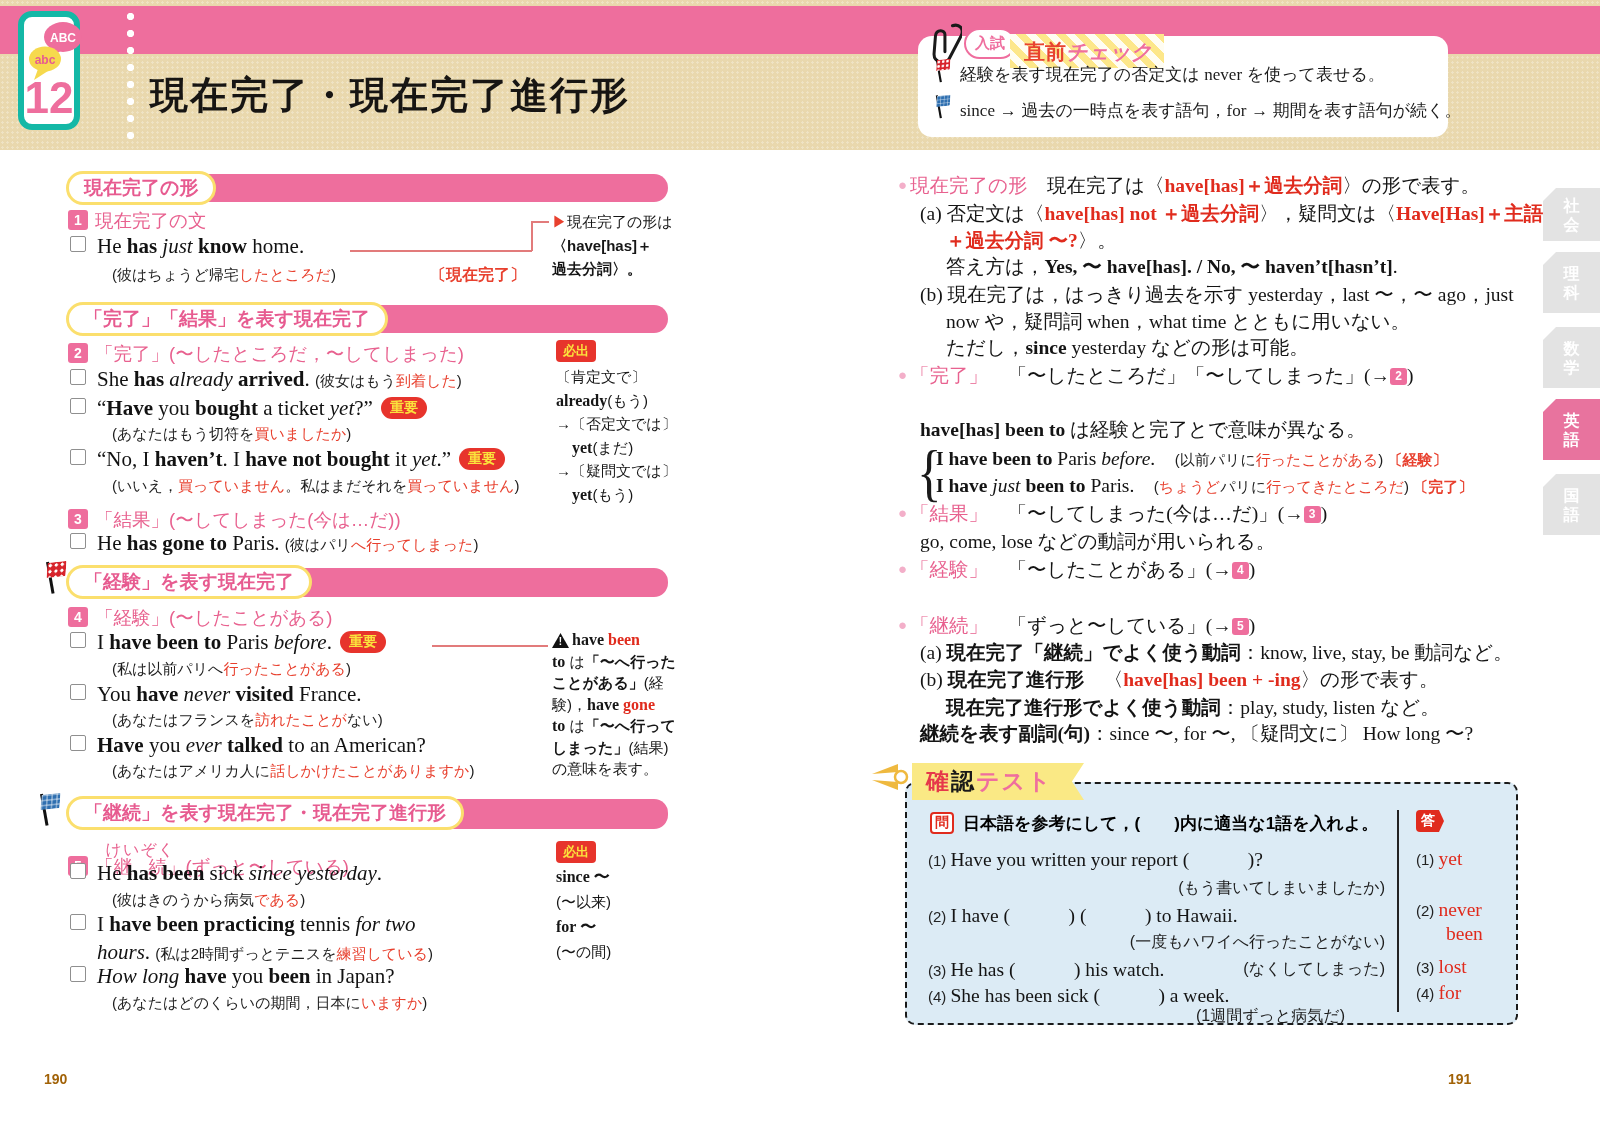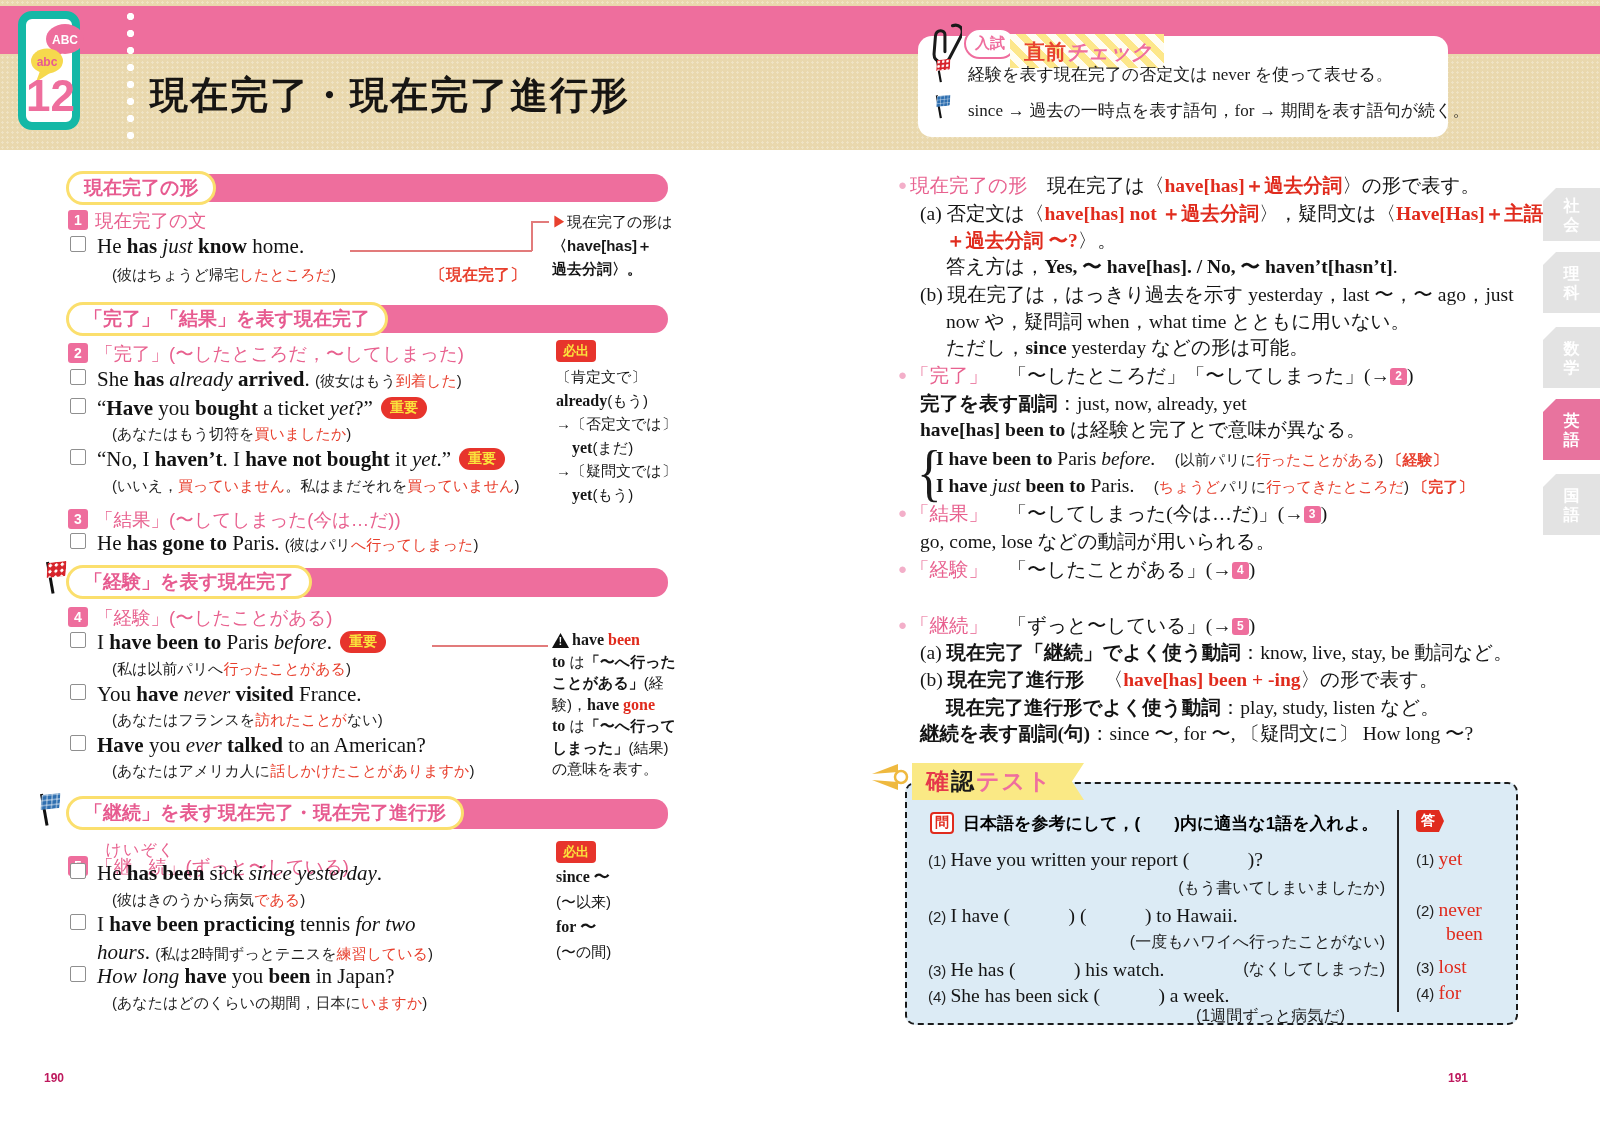--- a/index.html
+++ b/index.html
@@ -10,37 +10,37 @@
   
   .hdr-tan  { position:absolute; left:0; top:0; width:1600px; height:150px;
               background-color:#e9d8ad;
               background-image:radial-gradient(rgba(255,255,255,.28) 1px, transparent 1.4px);
               background-size:5px 5px; }
   .hdr-pink { position:absolute; left:0; top:6px; width:1600px; height:48px; background:#ee6e9d; }
   .hdr-dots { position:absolute; left:126px; top:8px; width:9px; height:138px;
               background-image:radial-gradient(circle, #fff 3.4px, transparent 3.9px);
               background-size:9px 17px; background-position:center top; }
   .lesson-badge { position:absolute; left:18px; top:11px; width:62px; height:119px;
-              background:#fff; border:8px solid #14b8a6; border-radius:14px; }
+              background:#fff; border:6px solid #14b8a6; border-radius:14px; }
   .lesson-num { position:absolute; left:0; right:0; bottom:4px; text-align:center;
               color:#ee6e9d; font-size:44px; font-weight:bold; line-height:1; }
   .page-title { position:absolute; left:150px; top:70px; font-size:38px; font-weight:bold;
               color:#171513; letter-spacing:2px; }
 
   .checkbox-panel { position:absolute; left:918px; top:36px; width:530px; height:101px;
               background:#fff; border-radius:14px; }
   .nyushi-bubble { position:absolute; left:46px; top:-8px; border:2.5px solid #ef6e9e;
               color:#ef6e9e; background:#fff; font-size:15px; font-weight:bold;
               border-radius:16px; padding:4px 9px; }
   .stripe-band { position:absolute; left:92px; top:-2px; height:34px; padding:4px 12px 0 14px;
               background:repeating-linear-gradient(45deg,#fde78a 0 7px,#fffdf2 7px 14px);
               font-size:21px; font-weight:bold; white-space:nowrap; }
   .stripe-band .t-red2 { color:#e8432f; }
   .stripe-band .t-pink2 { color:#ef6e9e; font-style:italic; }
-  .chk-line { position:absolute; left:50px; font-size:17px; color:#1b1b1b; white-space:nowrap; }
+  .chk-line { position:absolute; left:42px; font-size:17px; color:#1b1b1b; white-space:nowrap; }
   .chk-line .en { font-family:"Liberation Serif", serif; }
   .clip-svg { position:absolute; left:6px; top:-18px; }
 
   
   .abs { position:absolute; }
   .sent { position:absolute; font-family:"Liberation Serif", serif; font-size:21px;
           color:#121212; white-space:nowrap; }
   .cont { position:absolute; font-family:"Liberation Serif", serif; font-size:21px;
           color:#121212; white-space:nowrap; }
   .gloss { position:absolute; font-size:15px; color:#1d1d1d; white-space:nowrap; }
@@ -143,21 +143,21 @@
 
   
   .tab { position:absolute; left:1543px; width:57px; background:#e3e3e3; color:#fff;
          font-size:16px; font-weight:bold; text-align:center;
          clip-path:polygon(13px 0,100% 0,100% 100%,0 100%,0 13px);
          display:flex; flex-direction:column; justify-content:center; align-items:center;
          line-height:19px; letter-spacing:1px; }
   .tab.active { background:#e8739e; }
   .tab span { display:block; width:1em; }
 
-  .pagenum { position:absolute; font-size:12px; font-weight:bold; color:#be185d; }
+  .pagenum { position:absolute; font-size:14px; font-weight:bold; color:#a16207; }
 </style>
 </head>
 <body>
 
 <div id="page">
 
   <div class="hdr-tan"></div>
   <div class="hdr-pink"></div>
   <div class="hdr-dots"></div>
 
@@ -304,21 +304,20 @@
   <div class="pagenum" style="left:44px; top:1071px">190</div>
 
   <div class="rline" style="left:898px; top:172px"><span class="dot">●</span><span class="pb">現在完了の形</span><span>　現在完了は〈</span><span class="rbold">have[has]＋過去分詞</span><span>〉の形で表す。</span></div>
   <div class="rline" style="left:920px; top:200px"><span>(a) 否定文は〈</span><span class="rbold">have[has] not ＋過去分詞</span><span>〉，疑問文は〈</span><span class="rbold">Have[Has]＋主語</span></div>
   <div class="rline" style="left:946px; top:227px"><span class="rbold">＋過去分詞 〜?</span><span>〉。</span></div>
   <div class="rline" style="left:946px; top:253px"><span>答え方は，</span><span class="b">Yes, 〜 have[has]. / No, 〜 haven’t[hasn’t]</span><span>.</span></div>
   <div class="rline" style="left:920px; top:281px"><span>(b) 現在完了は，はっきり過去を示す yesterday，last 〜，〜 ago，just</span></div>
   <div class="rline" style="left:946px; top:308px"><span>now や，疑問詞 when，what time とともに用いない。</span></div>
   <div class="rline" style="left:946px; top:334px"><span>ただし，</span><span class="b">since</span><span> yesterday などの形は可能。</span></div>
   <div class="rline" style="left:898px; top:362px"><span class="dot">●</span><span class="pb">「完了」</span><span>　「〜したところだ」「〜してしまった」(→</span><span class="sqn2">2</span><span>)</span></div>
-  <div class="rline" style="left:920px; top:390px"><span class="jb">完了を表す副詞</span><span>：just, now, already, yet</span></div>
   <div class="rline" style="left:920px; top:416px"><span class="b">have[has] been to</span><span> は経験と完了とで意味が異なる。</span></div>
   <div class="brace" style="left:914px; top:436px">{</div>
   <div class="rline" style="left:936px; top:445px"><span class="b">I have been to</span><span> Paris </span><span class="i">before</span><span>.　</span><span class="g">(以前パリに</span><span class="gr">行ったことがある</span><span class="g">)</span><span class="grb"> 〔経験〕</span></div>
   <div class="rline" style="left:936px; top:472px"><span class="b">I have</span><span> </span><span class="i">just</span><span> </span><span class="b">been to</span><span> Paris.　</span><span class="g">(</span><span class="gr">ちょうど</span><span class="g">パリに</span><span class="gr">行ってきたところだ</span><span class="g">)</span><span class="grb"> 〔完了〕</span></div>
   <div class="rline" style="left:898px; top:500px"><span class="dot">●</span><span class="pb">「結果」</span><span>　「〜してしまった(今は…だ)」(→</span><span class="sqn2">3</span><span>)</span></div>
   <div class="rline" style="left:920px; top:528px"><span>go, come, lose などの動詞が用いられる。</span></div>
   <div class="rline" style="left:898px; top:556px"><span class="dot">●</span><span class="pb">「経験」</span><span>　「〜したことがある」(→</span><span class="sqn2">4</span><span>)</span></div>
   <div class="rline" style="left:898px; top:612px"><span class="dot">●</span><span class="pb">「継続」</span><span>　「ずっと〜している」(→</span><span class="sqn2">5</span><span>)</span></div>
   <div class="rline" style="left:920px; top:639px"><span>(a) </span><span class="jb">現在完了「継続」でよく使う動詞</span><span>：know, live, stay, be 動詞など。</span></div>
   <div class="rline" style="left:920px; top:666px"><span>(b) </span><span class="jb">現在完了進行形</span><span>　〈</span><span class="rbold">have[has] been + -ing</span><span>〉の形で表す。</span></div>

